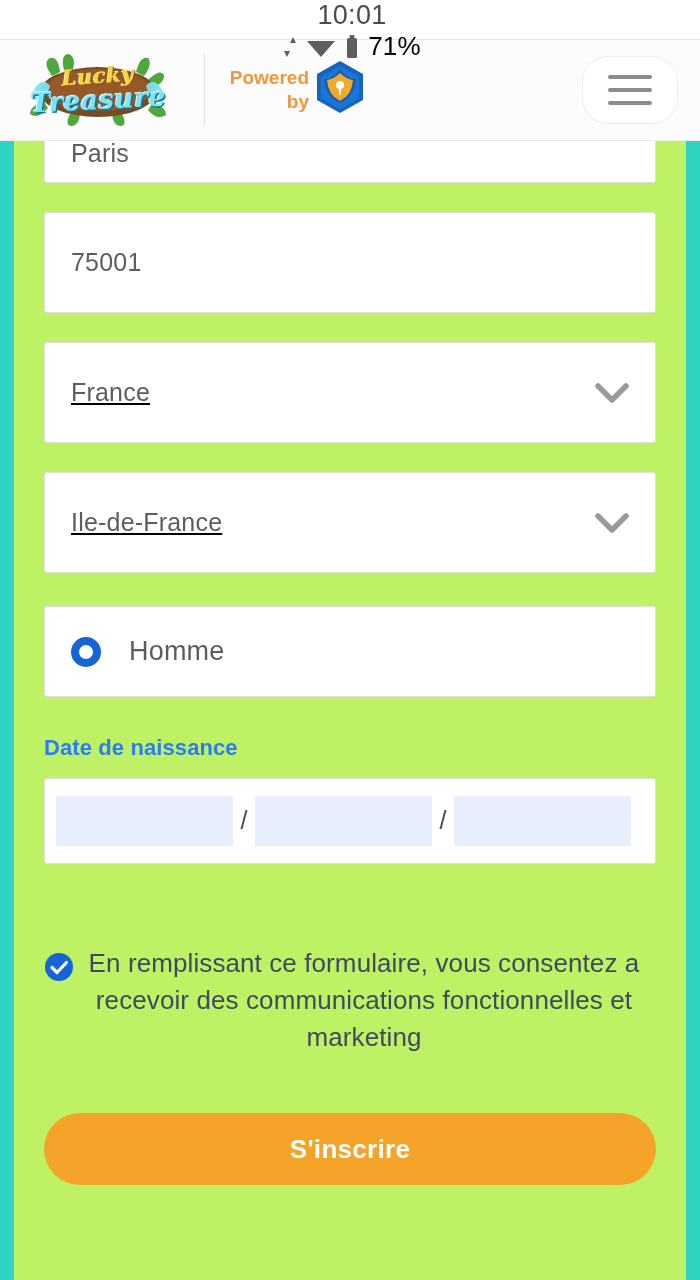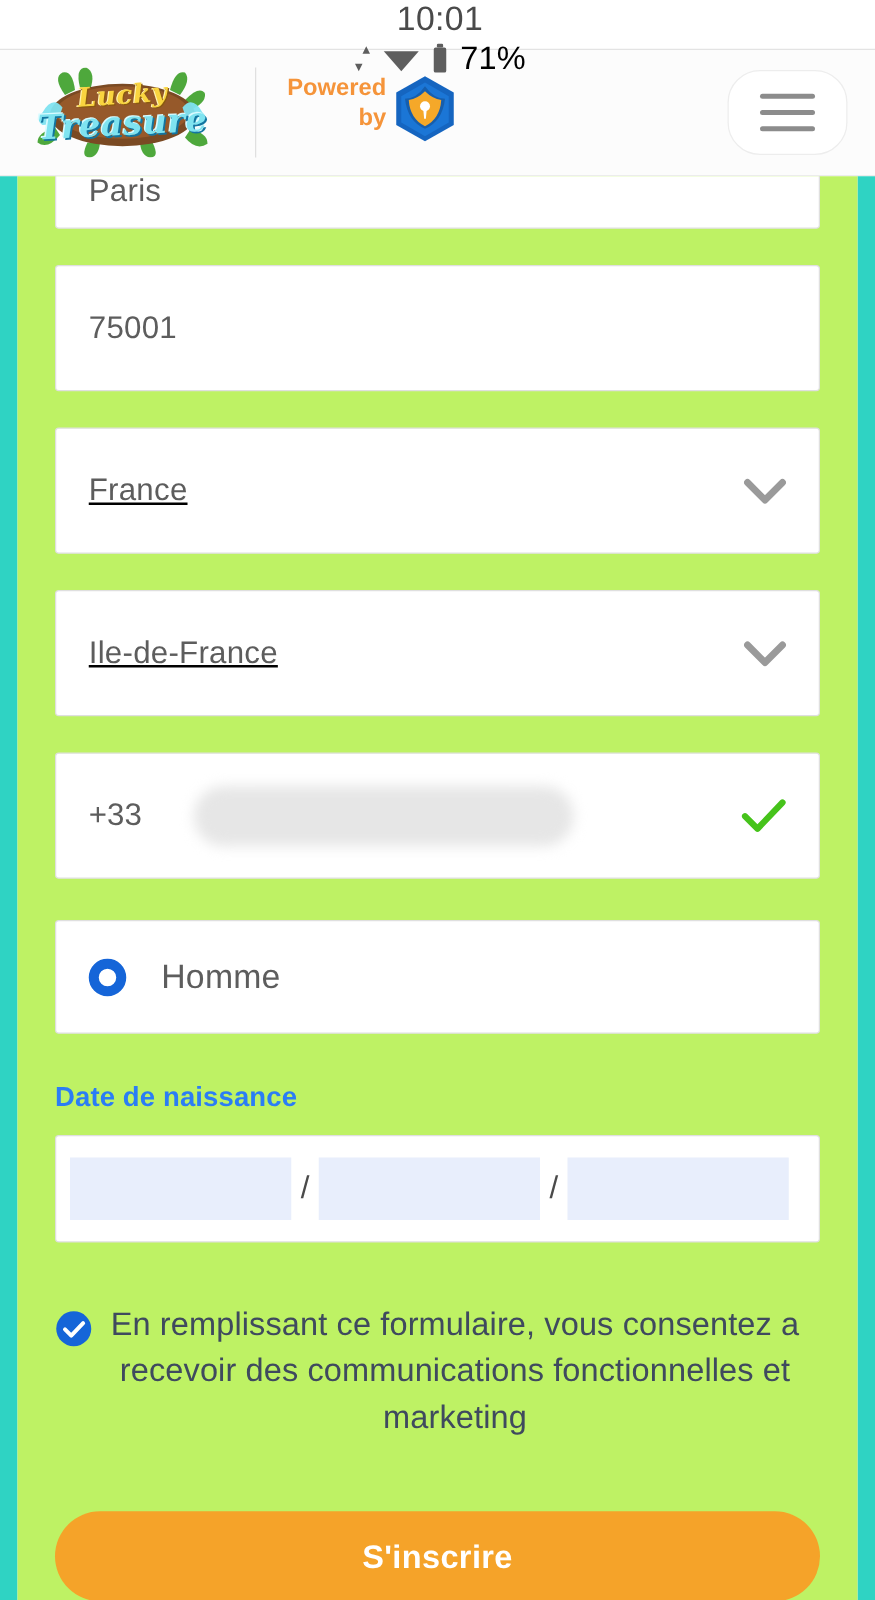--- a/index.html
+++ b/index.html
@@ -102,20 +102,21 @@
   .header-divider {
     width: 1px;
     height: 72px;
     background: #e0e0e0;
     margin: 0 18px 0 26px;
     flex: 0 0 auto;
   }
 
   .powered-block {
     display: flex;
+    align-items: center;
     flex: 0 0 auto;
   }
   .powered-text {
     font-size: 19px;
     line-height: 24px;
     color: #f5943a;
     font-weight: 600;
     text-align: right;
     width: 86px;
   }
@@ -286,21 +287,21 @@
     font-size: 25px;
     color: #4a4a4a;
     width: 22px;
     text-align: center;
     flex: 0 0 auto;
     transform: translateY(-1px);
   }
 
   
   .consent {
-    margin-top: 47px;
+    margin-top: 81px;
     display: flex;
     align-items: flex-start;
     padding-right: 2px;
   }
   .consent-check { flex: 0 0 auto; margin-top: 7px; }
   .consent-text {
     font-size: 26px;
     line-height: 37px;
     color: #3f4a5e;
     text-align: center;
@@ -417,27 +418,20 @@
         </svg>
       </div>
 
       <div class="field field-select">
         <span class="field-text">Ile-de-France</span>
         <svg class="chevron-down" width="34" height="22" viewBox="0 0 34 22">
           <path d="M3 4 L17 18 L31 4" stroke="#9a9a9a" stroke-width="5.5" fill="none" stroke-linecap="round" stroke-linejoin="round"></path>
         </svg>
       </div>
 
-      <div class="field field-phone">
-        <span class="phone-cc">+33</span>
-        <span class="phone-redacted"></span>
-        <svg class="phone-valid" width="36" height="30" viewBox="0 0 36 30">
-          <path d="M3 15 L13 25 L33 4" stroke="#46c31b" stroke-width="5" fill="none" stroke-linecap="round" stroke-linejoin="round"></path>
-        </svg>
-      </div>
 
       <div class="field field-gender">
         <div class="radio-opt">
           <span class="radio-dot checked"></span>
           <span class="radio-label">Homme</span>
         </div>
       </div>
 
       <div class="dob-label">Date de naissance</div>
       <div class="field field-dob">

